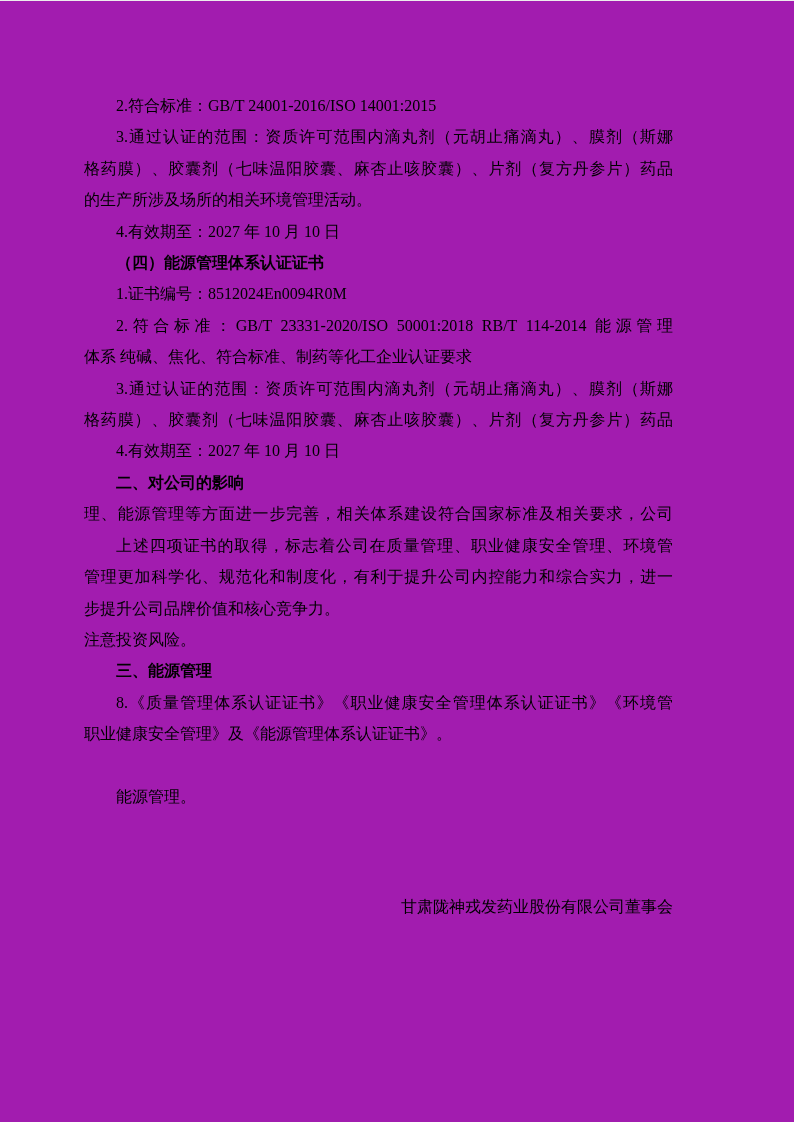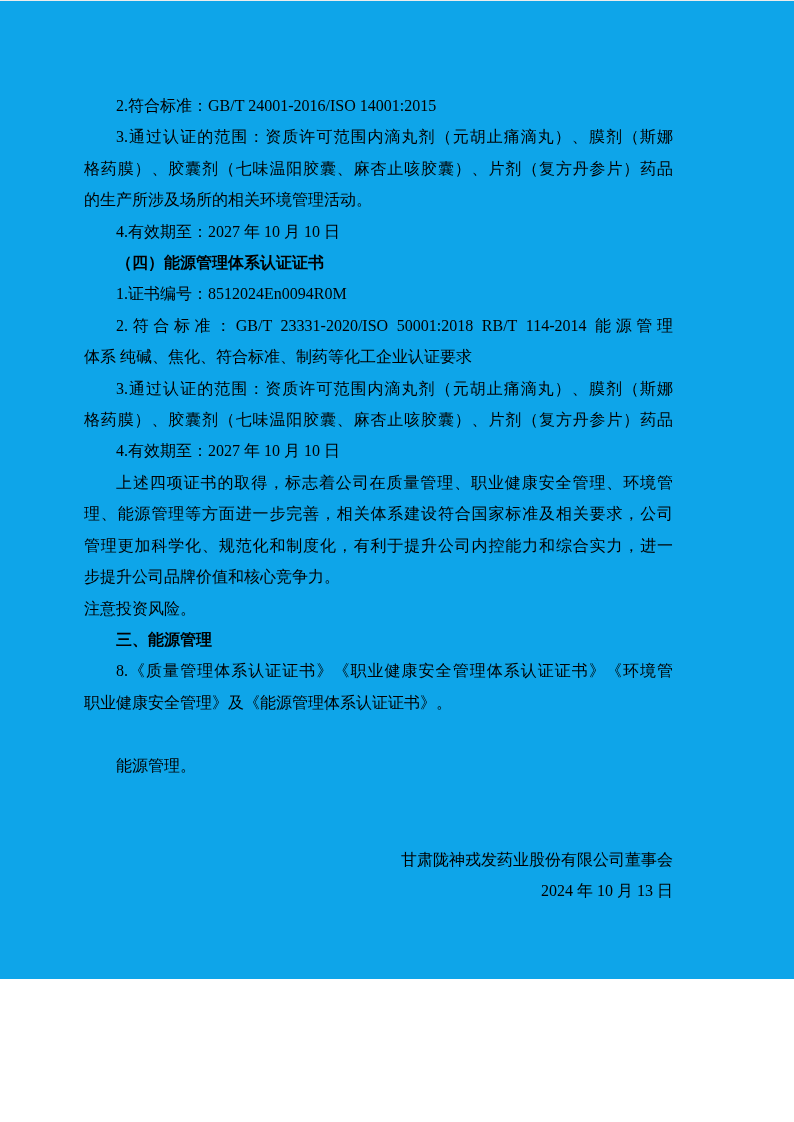--- a/index.html
+++ b/index.html
@@ -3,22 +3,22 @@
 <meta charset="utf-8">
 <style>
   html, body {
     margin: 0;
     padding: 0;
     background: #ffffff;
   }
   .page {
     position: relative;
     width: 794px;
-    height: 979px;
-    background: #0ea5e9;
+    height: 1122px;
+    background: #a21caf;
     color: #000000;
     font-family: "Liberation Serif", "DejaVu Serif", serif;
     box-sizing: border-box;
     border-top: 1px solid #ececec;
     overflow: hidden;
   }
   .content {
     position: absolute;
     left: 84px;
     top: 89px;
@@ -38,21 +38,22 @@
     font-family: "Liberation Sans", "DejaVu Sans", sans-serif;
   }
   .stretch {
     text-align: justify;
     text-align-last: justify;
   }
   .sig-block {
     margin-left: auto;
     width: max-content;
     max-width: 100%;
-    text-align: right;
+    text-align: left;
+    margin-top: 16px;
   }
   .sig-line {
     min-height: 31.4px;
     line-height: 31.4px;
   }
 </style>
 </head>
 <body>
 
 <div class="page">
@@ -63,31 +64,31 @@
         <div class="line stretch">格药膜）、胶囊剂（七味温阳胶囊、麻杏止咳胶囊）、片剂（复方丹参片）药品</div>
         <div class="line">的生产所涉及场所的相关环境管理活动。</div>
         <div class="line indent">4.有效期至：2027 年 10 月 10 日</div>
         <div class="line indent bold">（四）能源管理体系认证证书</div>
         <div class="line indent">1.证书编号：8512024En0094R0M</div>
         <div class="line indent stretch">2.符合标准：GB/T 23331-2020/ISO 50001:2018 RB/T 114-2014 能源管理</div>
         <div class="line">体系 纯碱、焦化、符合标准、制药等化工企业认证要求</div>
         <div class="line indent stretch">3.通过认证的范围：资质许可范围内滴丸剂（元胡止痛滴丸）、膜剂（斯娜</div>
         <div class="line stretch">格药膜）、胶囊剂（七味温阳胶囊、麻杏止咳胶囊）、片剂（复方丹参片）药品</div>
         <div class="line indent">4.有效期至：2027 年 10 月 10 日</div>
+        <div class="line indent bold">二、对公司的影响</div>
+        <div class="line stretch">理、能源管理等方面进一步完善，相关体系建设符合国家标准及相关要求，公司</div>
         <div class="line indent stretch">上述四项证书的取得，标志着公司在质量管理、职业健康安全管理、环境管</div>
-        <div class="line stretch">理、能源管理等方面进一步完善，相关体系建设符合国家标准及相关要求，公司</div>
         <div class="line stretch">管理更加科学化、规范化和制度化，有利于提升公司内控能力和综合实力，进一</div>
         <div class="line">步提升公司品牌价值和核心竞争力。</div>
         <div class="line">注意投资风险。</div>
         <div class="line indent bold">三、能源管理</div>
         <div class="line indent stretch">8.《质量管理体系认证证书》《职业健康安全管理体系认证证书》《环境管</div>
         <div class="line">职业健康安全管理》及《能源管理体系认证证书》。</div>
         <div class="line">&nbsp;</div>
         <div class="line indent">能源管理。</div>
         <div class="line">&nbsp;</div>
         <div class="line">&nbsp;</div>
       </div>
     <div class="sig-block">
       <div class="sig-line">甘肃陇神戎发药业股份有限公司董事会</div>
-      <div class="sig-line">2024 年 10 月 13 日</div>
     </div>
   </div>
 </div>
 
 </body></html>

